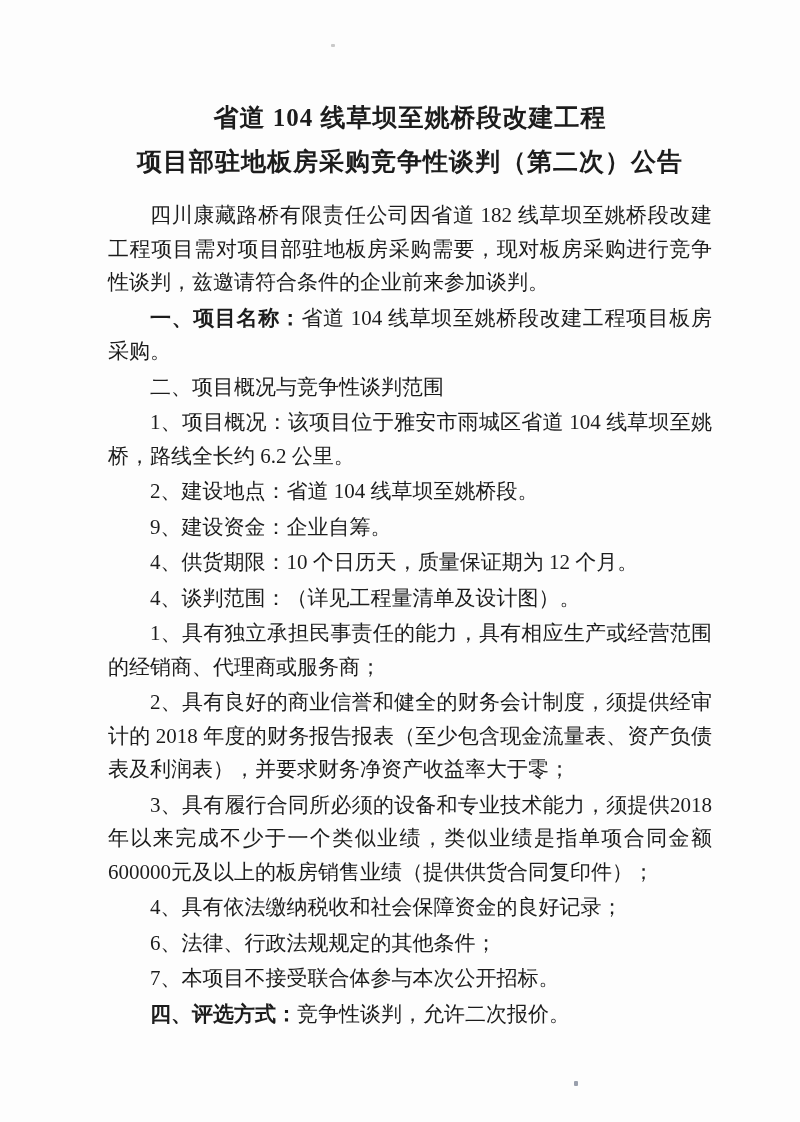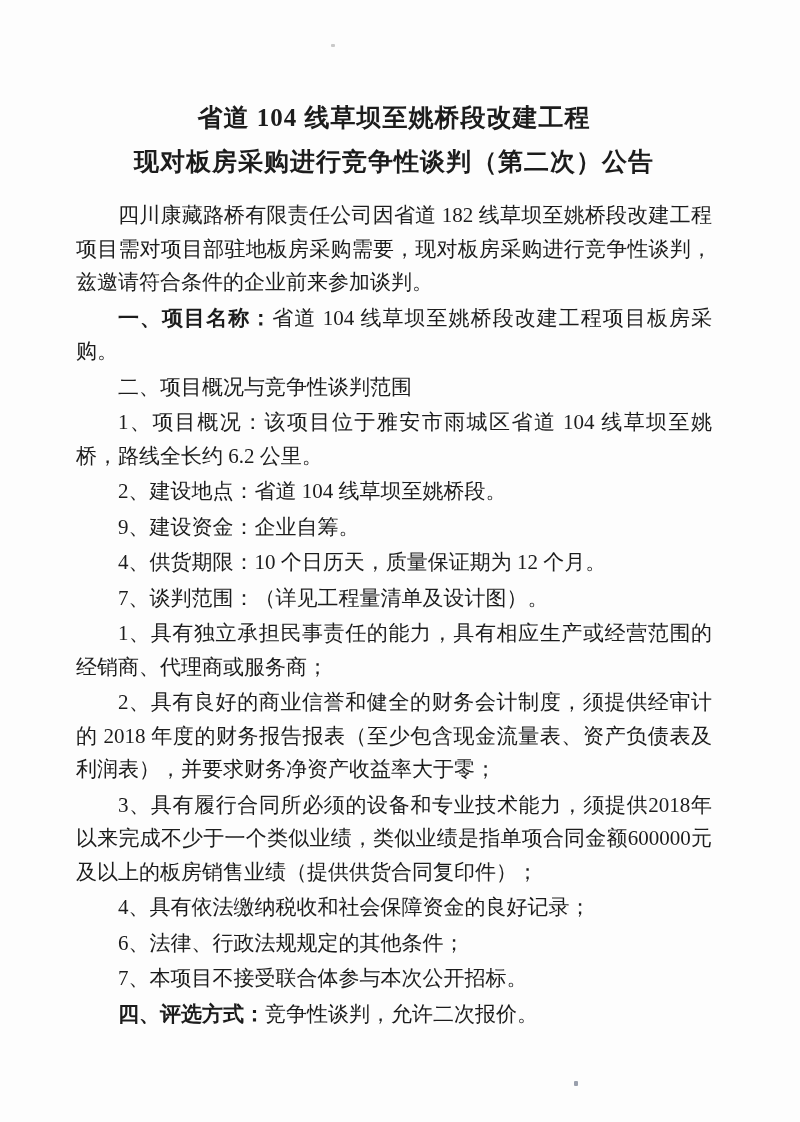--- a/index.html
+++ b/index.html
@@ -7,21 +7,21 @@
     padding: 0;
     background: #e8e8e8;
   }
   .page {
     position: relative;
     width: 800px;
     height: 1122px;
     margin: 0 auto;
     background: #fdfdfd;
     box-sizing: border-box;
-    padding: 96px 88px 0 76px;
+    padding: 96px 88px 0 108px;
     font-family: "Liberation Serif", "DejaVu Serif", serif;
     color: #1c1c1c;
     overflow: hidden;
   }
   .title {
     font-size: 25px;
     font-weight: bold;
     text-align: center;
     line-height: 44px;
     margin: 0;
@@ -61,30 +61,30 @@
     height: 5px;
     background: #9aa0ad;
   }
 </style>
 </head>
 <body>
 
 <div class="page">
   <div class="speck speck-top"></div>
   <h1 class="title">省道 104 线草坝至姚桥段改建工程</h1>
-  <h1 class="title">现对板房采购进行竞争性谈判（第二次）公告</h1>
+  <h1 class="title">项目部驻地板房采购竞争性谈判（第二次）公告</h1>
   <div class="doc-body">
       <p class="para body">四川康藏路桥有限责任公司因省道 182 线草坝至姚桥段改建工程项目需对项目部驻地板房采购需要，现对板房采购进行竞争性谈判，兹邀请符合条件的企业前来参加谈判。</p>
       <p class="para item"><b>一、项目名称：</b>省道 104 线草坝至姚桥段改建工程项目板房采购。</p>
       <p class="para heading">二、项目概况与竞争性谈判范围</p>
       <p class="para item">1、项目概况：该项目位于雅安市雨城区省道 104 线草坝至姚桥，路线全长约 6.2 公里。</p>
       <p class="para item">2、建设地点：省道 104 线草坝至姚桥段。</p>
       <p class="para item">9、建设资金：企业自筹。</p>
       <p class="para item">4、供货期限：10 个日历天，质量保证期为 12 个月。</p>
-      <p class="para item">7、谈判范围：（详见工程量清单及设计图）。</p>
+      <p class="para item">4、谈判范围：（详见工程量清单及设计图）。</p>
       <p class="para item">1、具有独立承担民事责任的能力，具有相应生产或经营范围的经销商、代理商或服务商；</p>
       <p class="para item">2、具有良好的商业信誉和健全的财务会计制度，须提供经审计的 2018 年度的财务报告报表（至少包含现金流量表、资产负债表及利润表），并要求财务净资产收益率大于零；</p>
       <p class="para item">3、具有履行合同所必须的设备和专业技术能力，须提供2018年以来完成不少于一个类似业绩，类似业绩是指单项合同金额600000元及以上的板房销售业绩（提供供货合同复印件）；</p>
       <p class="para item">4、具有依法缴纳税收和社会保障资金的良好记录；</p>
       <p class="para item">6、法律、行政法规规定的其他条件；</p>
       <p class="para item">7、本项目不接受联合体参与本次公开招标。</p>
       <p class="para item"><b>四、评选方式：</b>竞争性谈判，允许二次报价。</p>
     </div>
   <div class="speck speck-bottom"></div>
 </div>

